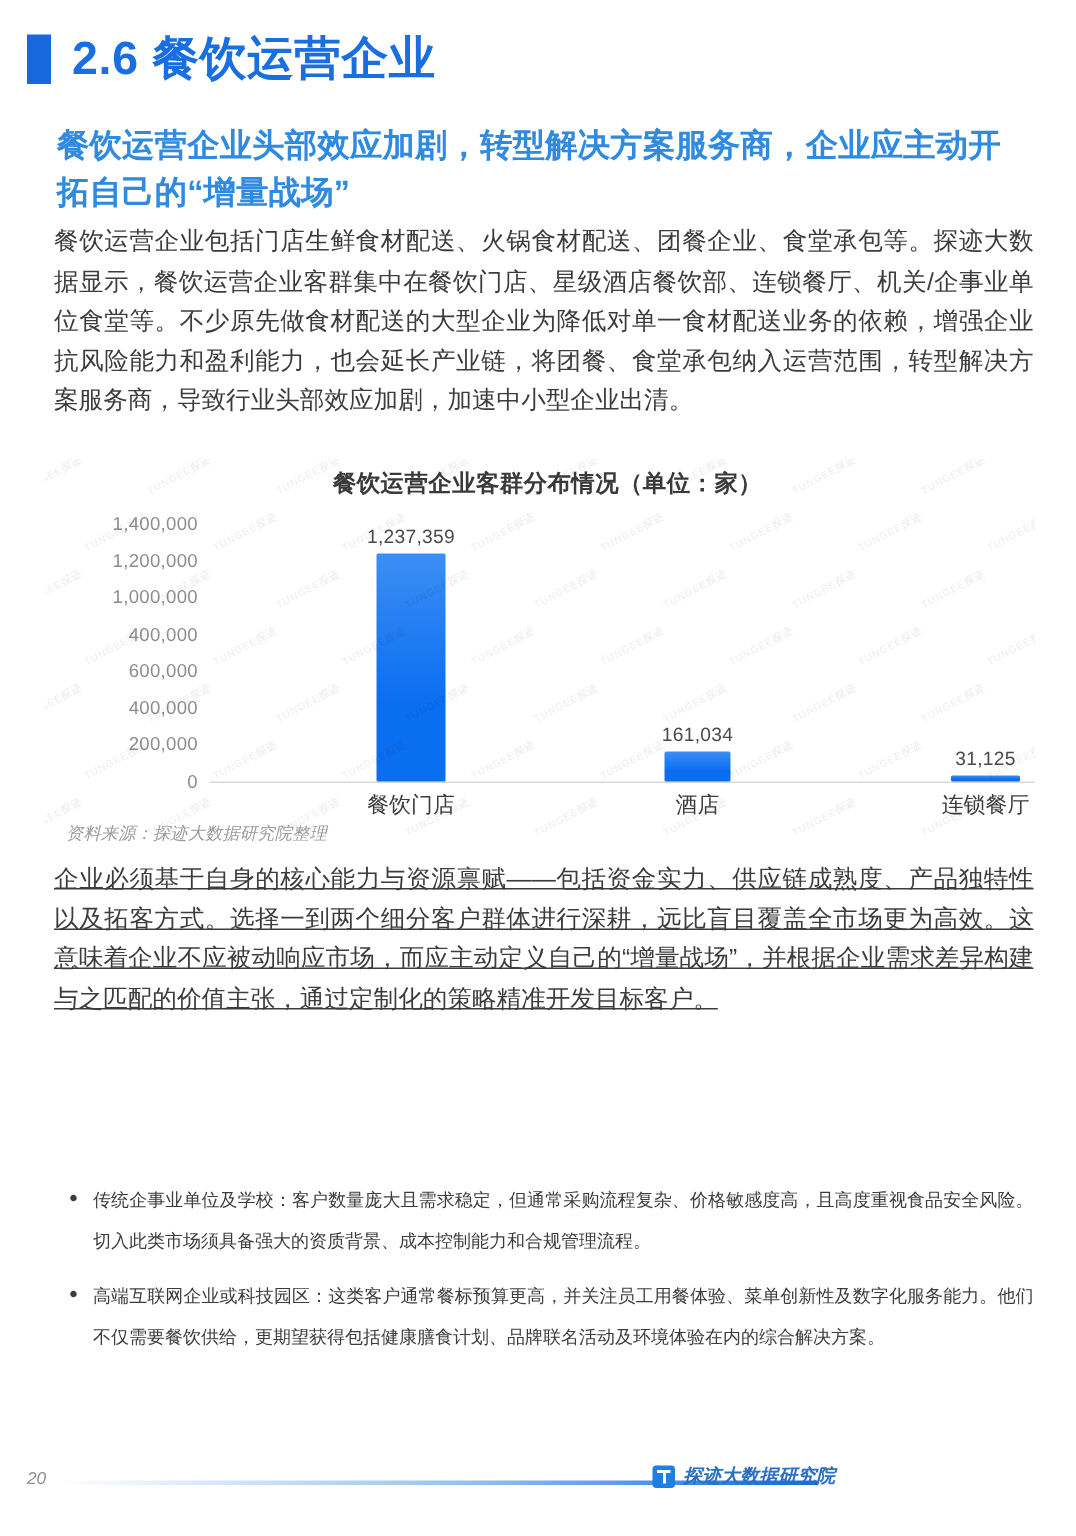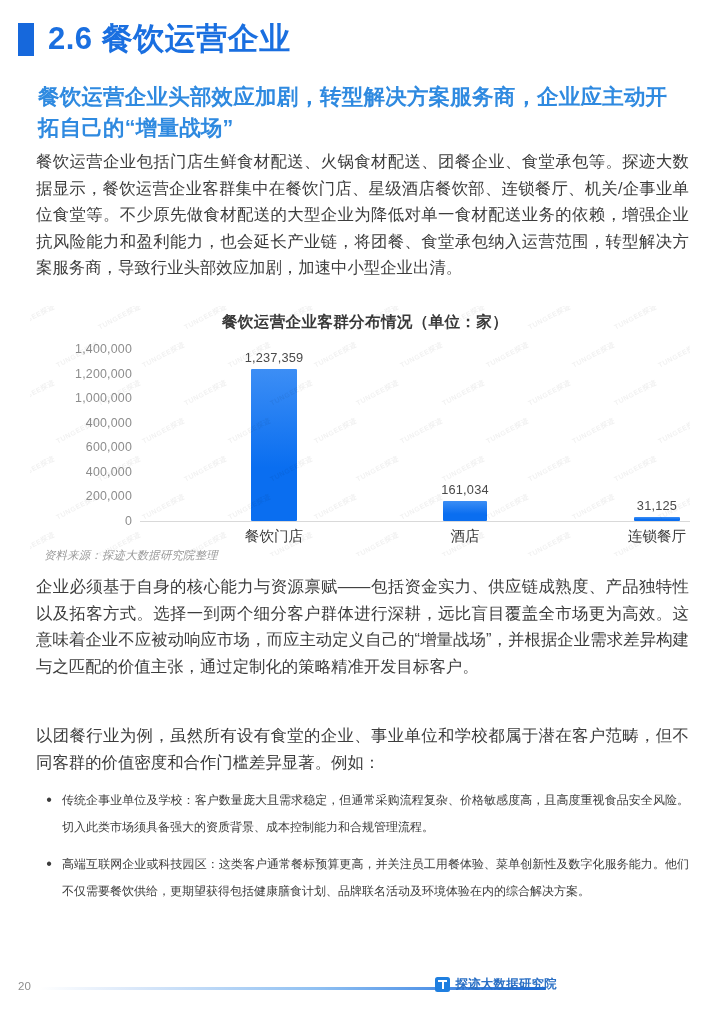--- a/index.html
+++ b/index.html
@@ -25,21 +25,21 @@
     line-height:31px;letter-spacing:.2px;
   }
 
   
   .para{
     position:absolute;left:36px;width:653px;
     font-size:16.4px;line-height:26.6px;color:#3c3c3c;
     text-align:justify;text-justify:inter-ideograph;
   }
   #para1{top:148px;}
-  #para2{top:573px;}
+  #para2{top:573px;text-decoration:underline;}
   #para3{top:722px;}
 
   .bullets{position:absolute;left:36px;top:787px;width:653px;}
   .bullet{display:flex;margin-bottom:11px;}
   .bullet-dot{
     width:26px;flex:0 0 26px;text-align:center;
     font-size:16px;line-height:26.6px;color:#3c3c3c;
   }
   .bullet-text{
     flex:1;font-size:12px;line-height:26.6px;color:#3c3c3c;
@@ -81,21 +81,21 @@
     position:absolute;left:30px;top:306px;width:660px;height:250px;
     overflow:hidden;pointer-events:none;
   }
   .wm{
     position:absolute;font-size:7px;color:#000;opacity:.055;
     transform:rotate(-28deg);white-space:nowrap;font-weight:bold;
     letter-spacing:.5px;
   }
 
   
-  .footer{position:absolute;left:0;bottom:24px;width:575px;height:24px;}
+  .footer{position:absolute;left:0;bottom:24px;width:575px;height:24px;font-style:italic;}
   .page-num{
     position:absolute;left:18px;top:4px;font-size:11.5px;color:#8d8d8d;
   }
   .footer-rule{
     position:absolute;left:40px;top:11px;width:505px;height:2.6px;
     background:linear-gradient(90deg,#ffffff 0%,#dce9fa 18%,#8fc0f2 55%,#1668DC 100%);
   }
   .footer-brand{
     position:absolute;right:18px;top:0;display:flex;align-items:center;
   }
@@ -216,21 +216,20 @@
       <div class="wm" style="left: 324px; top: 234px;">TUNGEE探迹</div>
       <div class="wm" style="left: 410px; top: 234px;">TUNGEE探迹</div>
       <div class="wm" style="left: 496px; top: 234px;">TUNGEE探迹</div>
       <div class="wm" style="left: 582px; top: 234px;">TUNGEE探迹</div>
     </div>
 
   <div class="source">资料来源：探迹大数据研究院整理</div>
 
   <div class="para" id="para2">企业必须基于自身的核心能力与资源禀赋——包括资金实力、供应链成熟度、产品独特性以及拓客方式。选择一到两个细分客户群体进行深耕，远比盲目覆盖全市场更为高效。这意味着企业不应被动响应市场，而应主动定义自己的“增量战场”，并根据企业需求差异构建与之匹配的价值主张，通过定制化的策略精准开发目标客户。</div>
 
-  <div class="para" id="para3">以团餐行业为例，虽然所有设有食堂的企业、事业单位和学校都属于潜在客户范畴，但不同客群的价值密度和合作门槛差异显著。例如：</div>
 
   <div class="bullets" id="bullet-list">
       <div class="bullet">
         <div class="bullet-dot">•</div>
         <div class="bullet-text">传统企事业单位及学校：客户数量庞大且需求稳定，但通常采购流程复杂、价格敏感度高，且高度重视食品安全风险。切入此类市场须具备强大的资质背景、成本控制能力和合规管理流程。</div>
       </div>
       <div class="bullet">
         <div class="bullet-dot">•</div>
         <div class="bullet-text">高端互联网企业或科技园区：这类客户通常餐标预算更高，并关注员工用餐体验、菜单创新性及数字化服务能力。他们不仅需要餐饮供给，更期望获得包括健康膳食计划、品牌联名活动及环境体验在内的综合解决方案。</div>
       </div>

